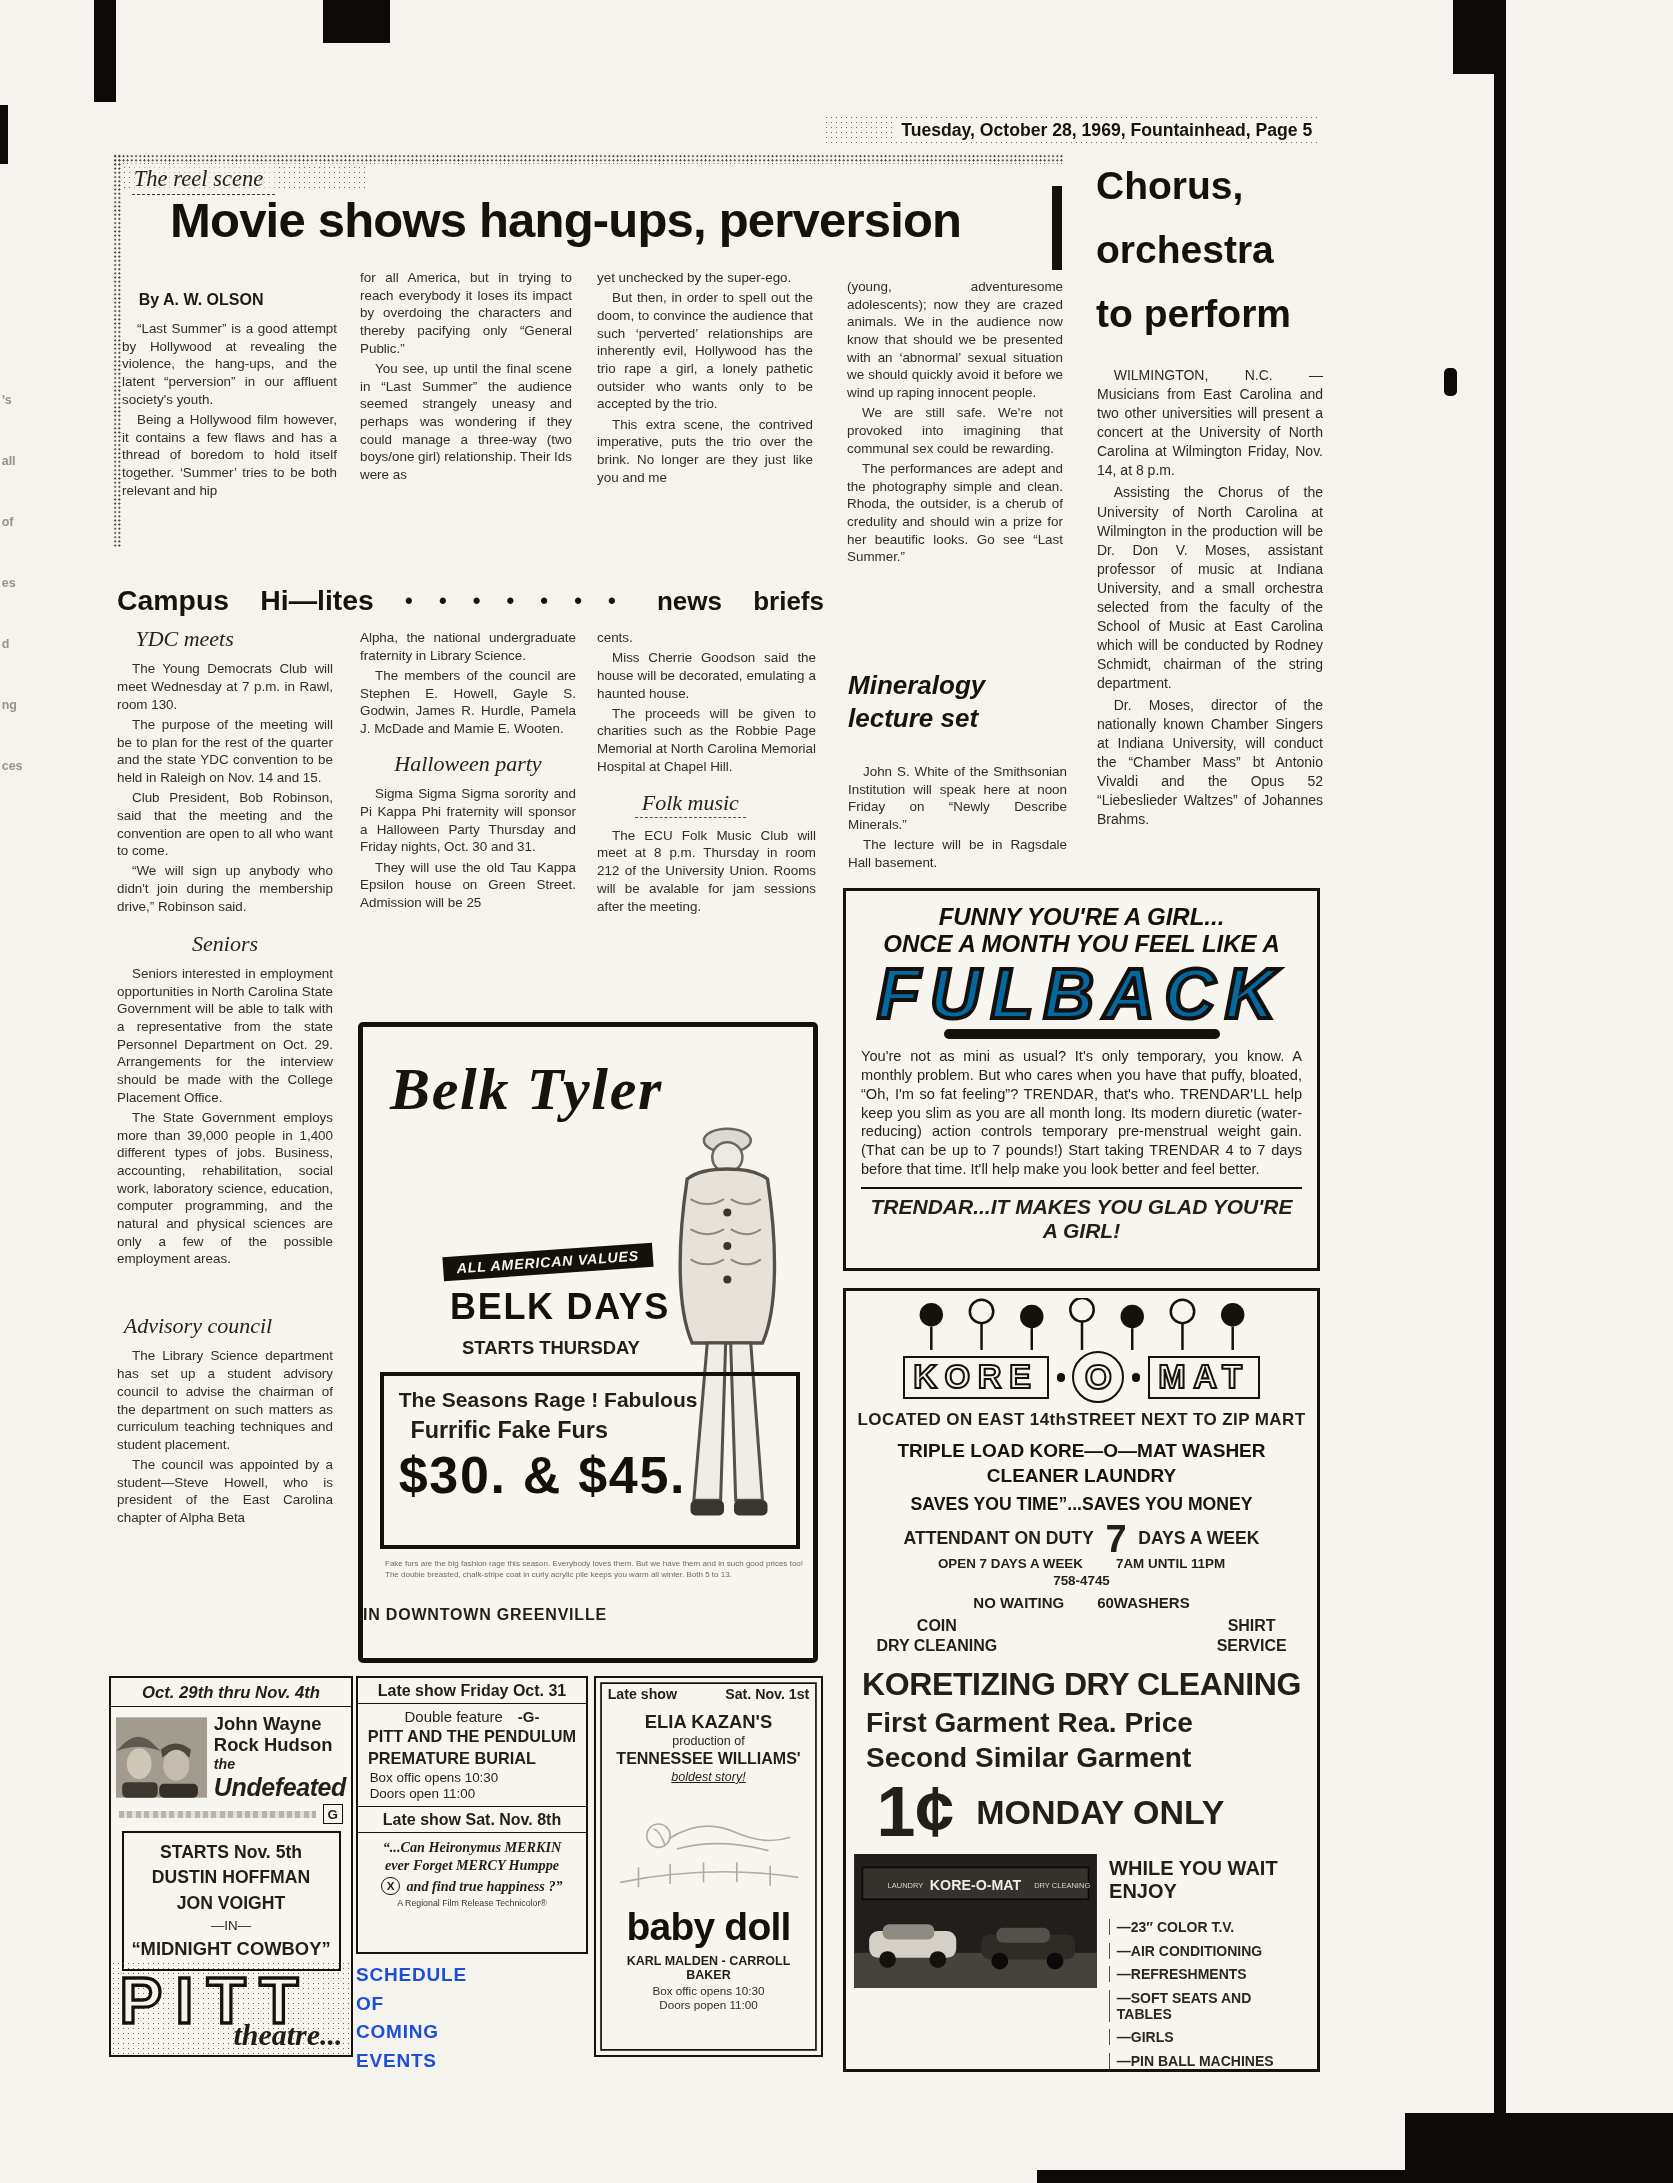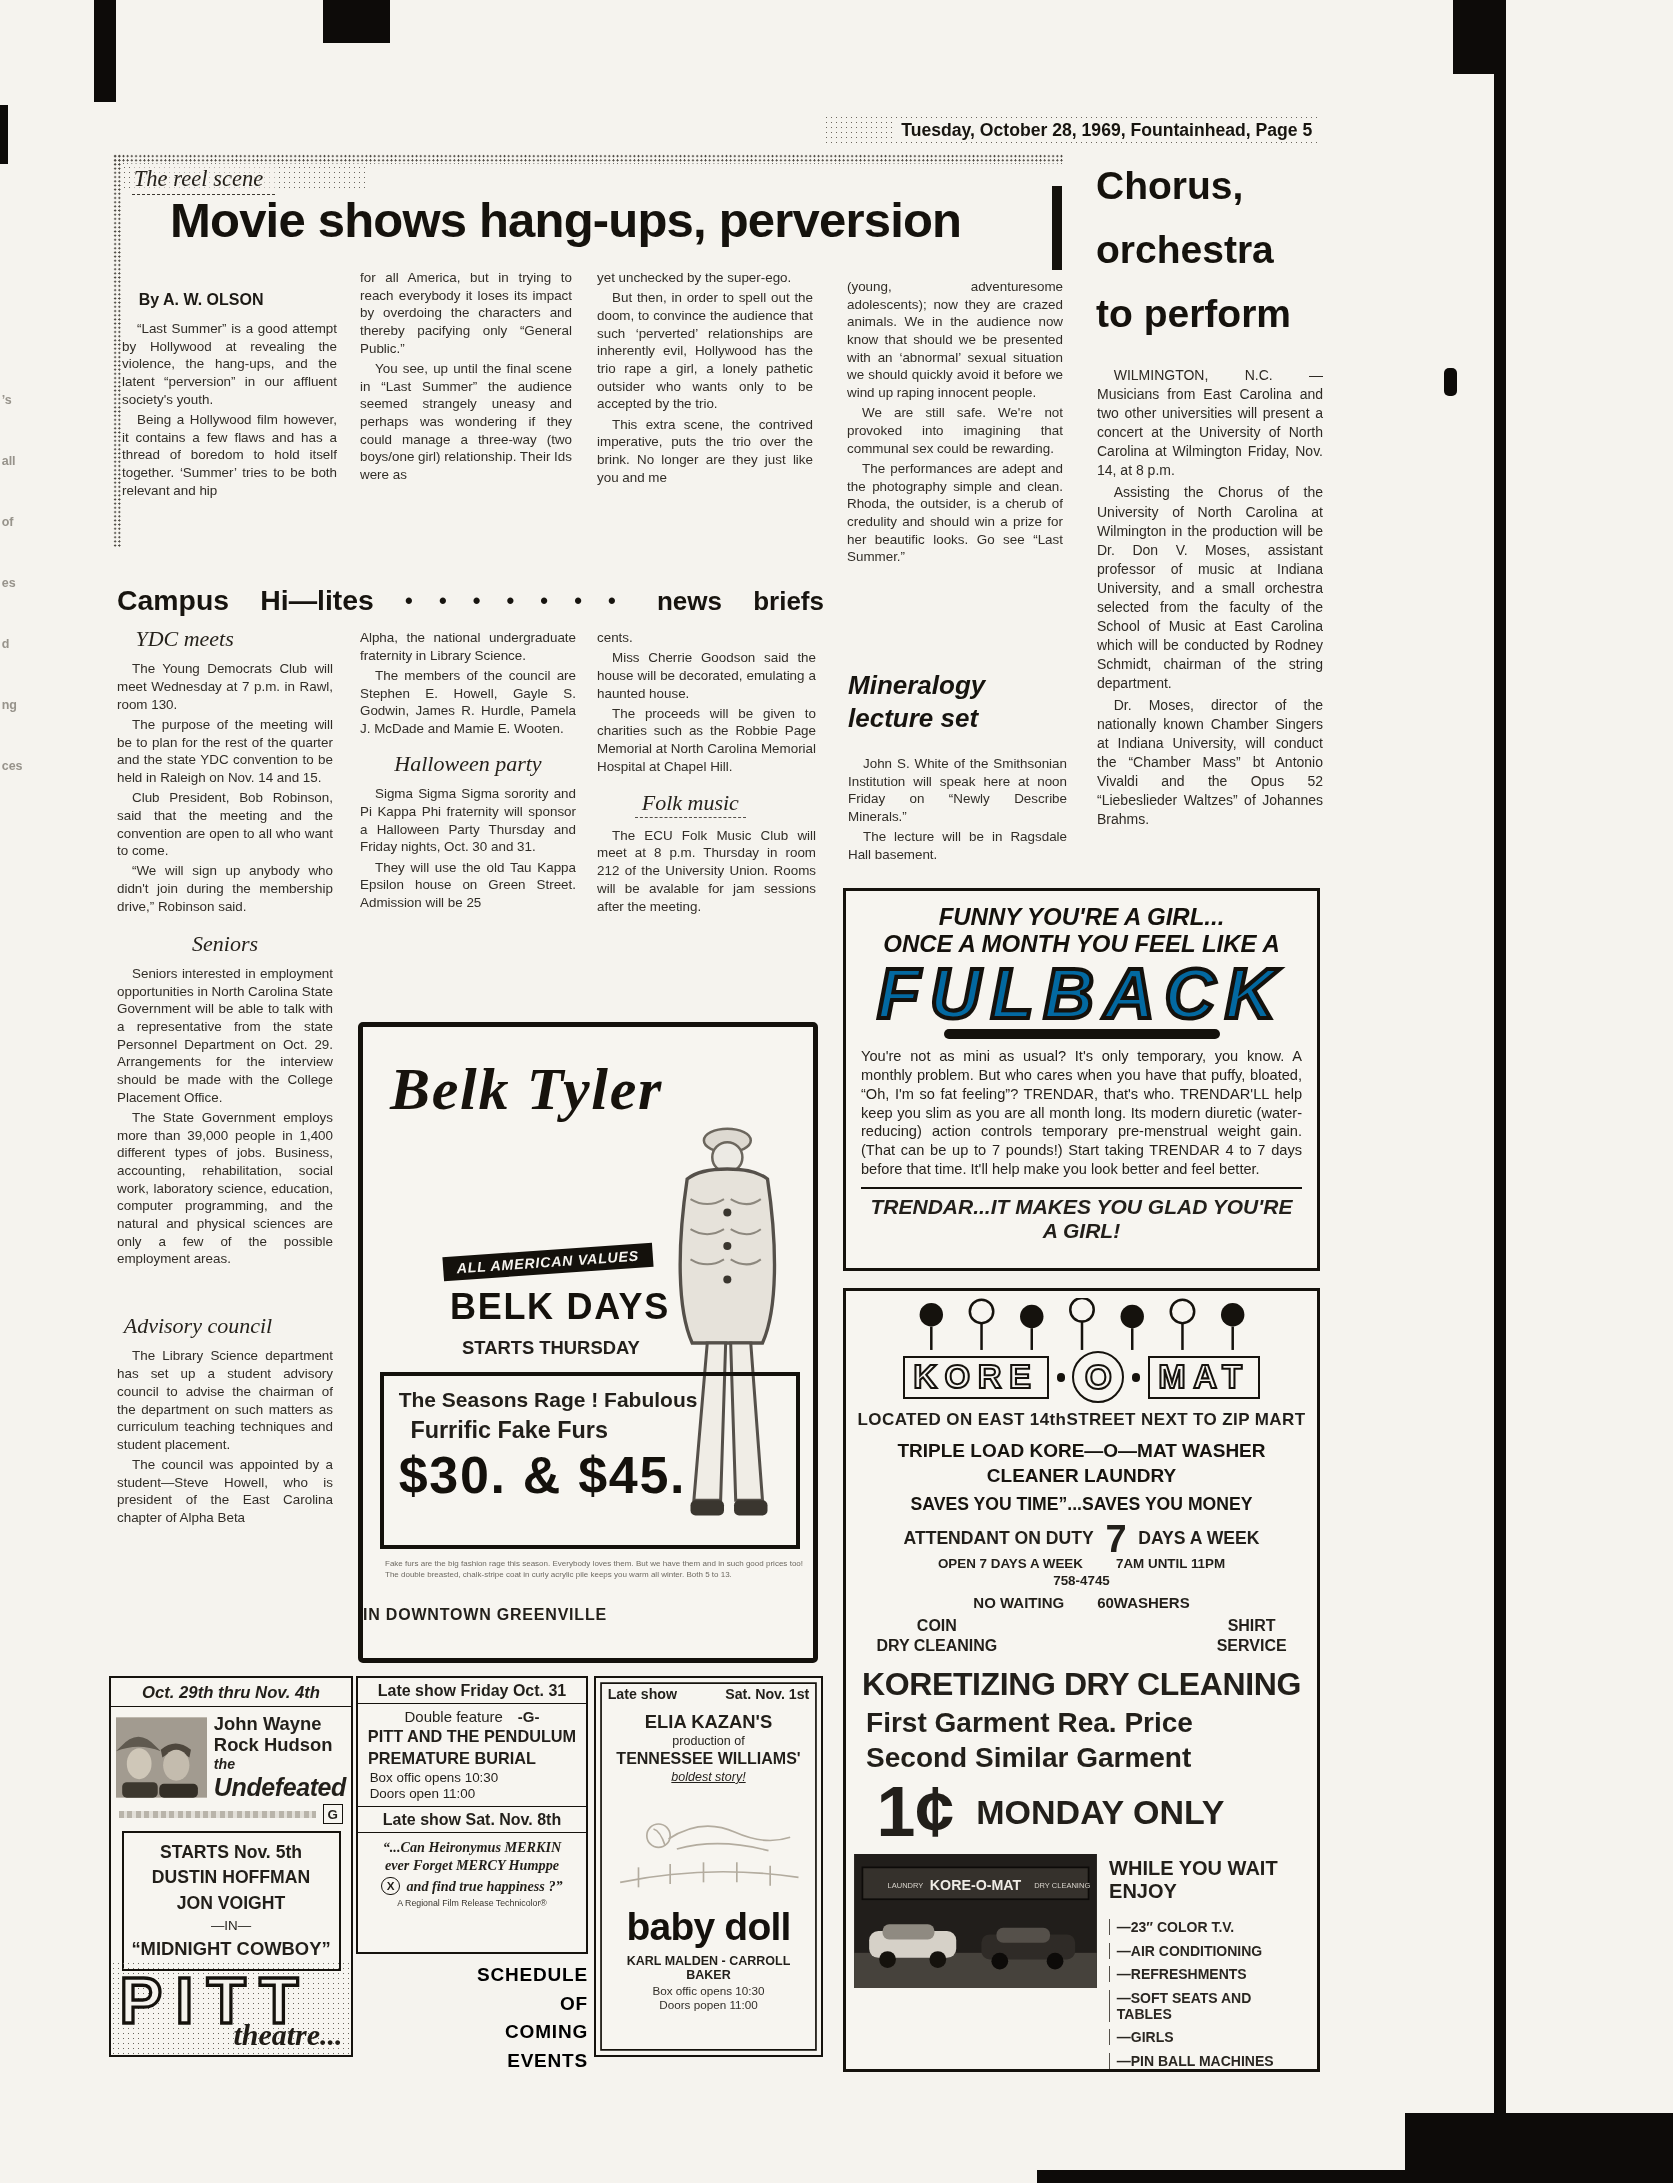--- a/index.html
+++ b/index.html
@@ -51,21 +51,21 @@
   #campus-col2 { left:360px; top:629px; width:216px; }
   #campus-col3 { left:597px; top:629px; width:219px; }
   #ydc-head { padding-left:18.4px; margin-bottom:8.4px; }
   #seniors-head { text-align:center; margin:15px 0 8.4px; }
   #advisory-head { padding-left:6.7px; margin:45px 0 8.4px; }
   #halloween-head { text-align:center; margin:13.4px 0 8.4px; }
   #folk-head { margin:11.7px 0 8.4px 38px; display:inline-block; border-bottom:1.7px dashed #55504a; padding:0 6.7px 1.7px; }
 
   
   #mineralogy { left:848px; top:669px; width:219px; }
-  #mineralogy-head { font-weight:bold; font-style:italic; font-size:26px; line-height:1.25; margin-bottom:21px; color:#17140f; }
+  #mineralogy-head { font-weight:bold; font-style:italic; font-size:26px; line-height:1.25; margin-bottom:29px; color:#17140f; }
 
   
   #trendar { left:843px; top:888px; width:477px; height:383px; border:3.3px solid #15120d; background:#f7f5f0; padding:11.7px 15px; overflow:hidden; }
   .trendar-line { text-align:center; font-weight:900; font-style:italic; font-size:24px; color:#14110c; line-height:1.14; }
   #fulback { text-align:center; font-weight:900; font-style:italic; font-size:70px; letter-spacing:10px;
              color:#0369a1; -webkit-text-stroke:4.2px #14110c; line-height:1.0; margin-top:1.7px; }
   #fulback-swash { width:276px; height:10px; background:#14110c; border-radius:8.4px; margin:0 auto 8.4px; }
   #trendar-body { font-size:14.6px; line-height:1.28; text-align:justify; color:#26221c; }
   #trendar-tagline { margin-top:8.4px; border-top:2.5px solid #14110c; padding-top:6.7px; text-align:center; font-weight:900; font-style:italic; font-size:21px; }
 
@@ -140,21 +140,21 @@
   .mv-header { text-align:center; font-weight:bold; font-size:16px; padding:4.2px 0 2.5px; border-bottom:1.7px solid #15120d; }
   #mv-double-row { display:flex; justify-content:center; gap:15px; font-size:15px; padding-top:4.2px; }
   #mv-g { font-weight:bold; }
   .mv-film { font-weight:900; font-size:16.3px; text-align:center; margin-top:2.5px; }
   .mv-info { font-size:13.4px; padding-left:11.7px; margin-top:1.7px; }
   #mv-header2 { border-top:1.7px solid #15120d; margin-top:5px; }
   .merkin-line { text-align:center; font-weight:bold; font-style:italic; font-size:14.2px; line-height:1.3; font-family:"Liberation Serif","DejaVu Serif",serif; }
   #merkin-row3 { display:flex; align-items:center; justify-content:center; gap:6.7px; margin-top:1.7px; }
   .rating-x { border:1.7px solid #15120d; border-radius:50%; font-weight:900; font-size:11.7px; width:18.4px; height:18.4px; display:flex; align-items:center; justify-content:center; }
   #mv-release { text-align:center; font-size:8.8px; margin-top:3.3px; color:#3a362f; }
-  #schedule { left:356px; top:1961px; width:232px; text-align:right; font-weight:bold; font-size:19px; line-height:1.5; letter-spacing:0.8px; color:#000000; }
+  #schedule { left:356px; top:1961px; width:232px; text-align:left; font-weight:bold; font-size:19px; line-height:1.5; letter-spacing:0.8px; color:#1d4ed8; }
 
   
   #babydoll { left:594px; top:1676px; width:229px; height:381px; border:2.5px solid #15120d;
               box-shadow: inset 0 0 0 4.2px #f7f5f0, inset 0 0 0 5.9px #15120d; background:#f7f5f0; padding:8.4px 10px; text-align:center; }
   #bd-header { display:flex; justify-content:space-between; font-weight:bold; font-size:14.2px; padding:0 1.7px 3.3px; }
   #bd-kazan { font-weight:900; font-size:18.4px; margin-top:5px; }
   #bd-prod { font-size:12.5px; margin-top:1.7px; }
   #bd-tw { font-weight:900; font-size:16px; margin-top:1.7px; }
   #bd-bold { font-style:italic; font-size:12.5px; text-decoration:underline; margin-top:1.7px; }
   #bd-title { font-weight:900; font-size:39px; letter-spacing:-0.8px; margin-top:3.3px; color:#14110c; }

